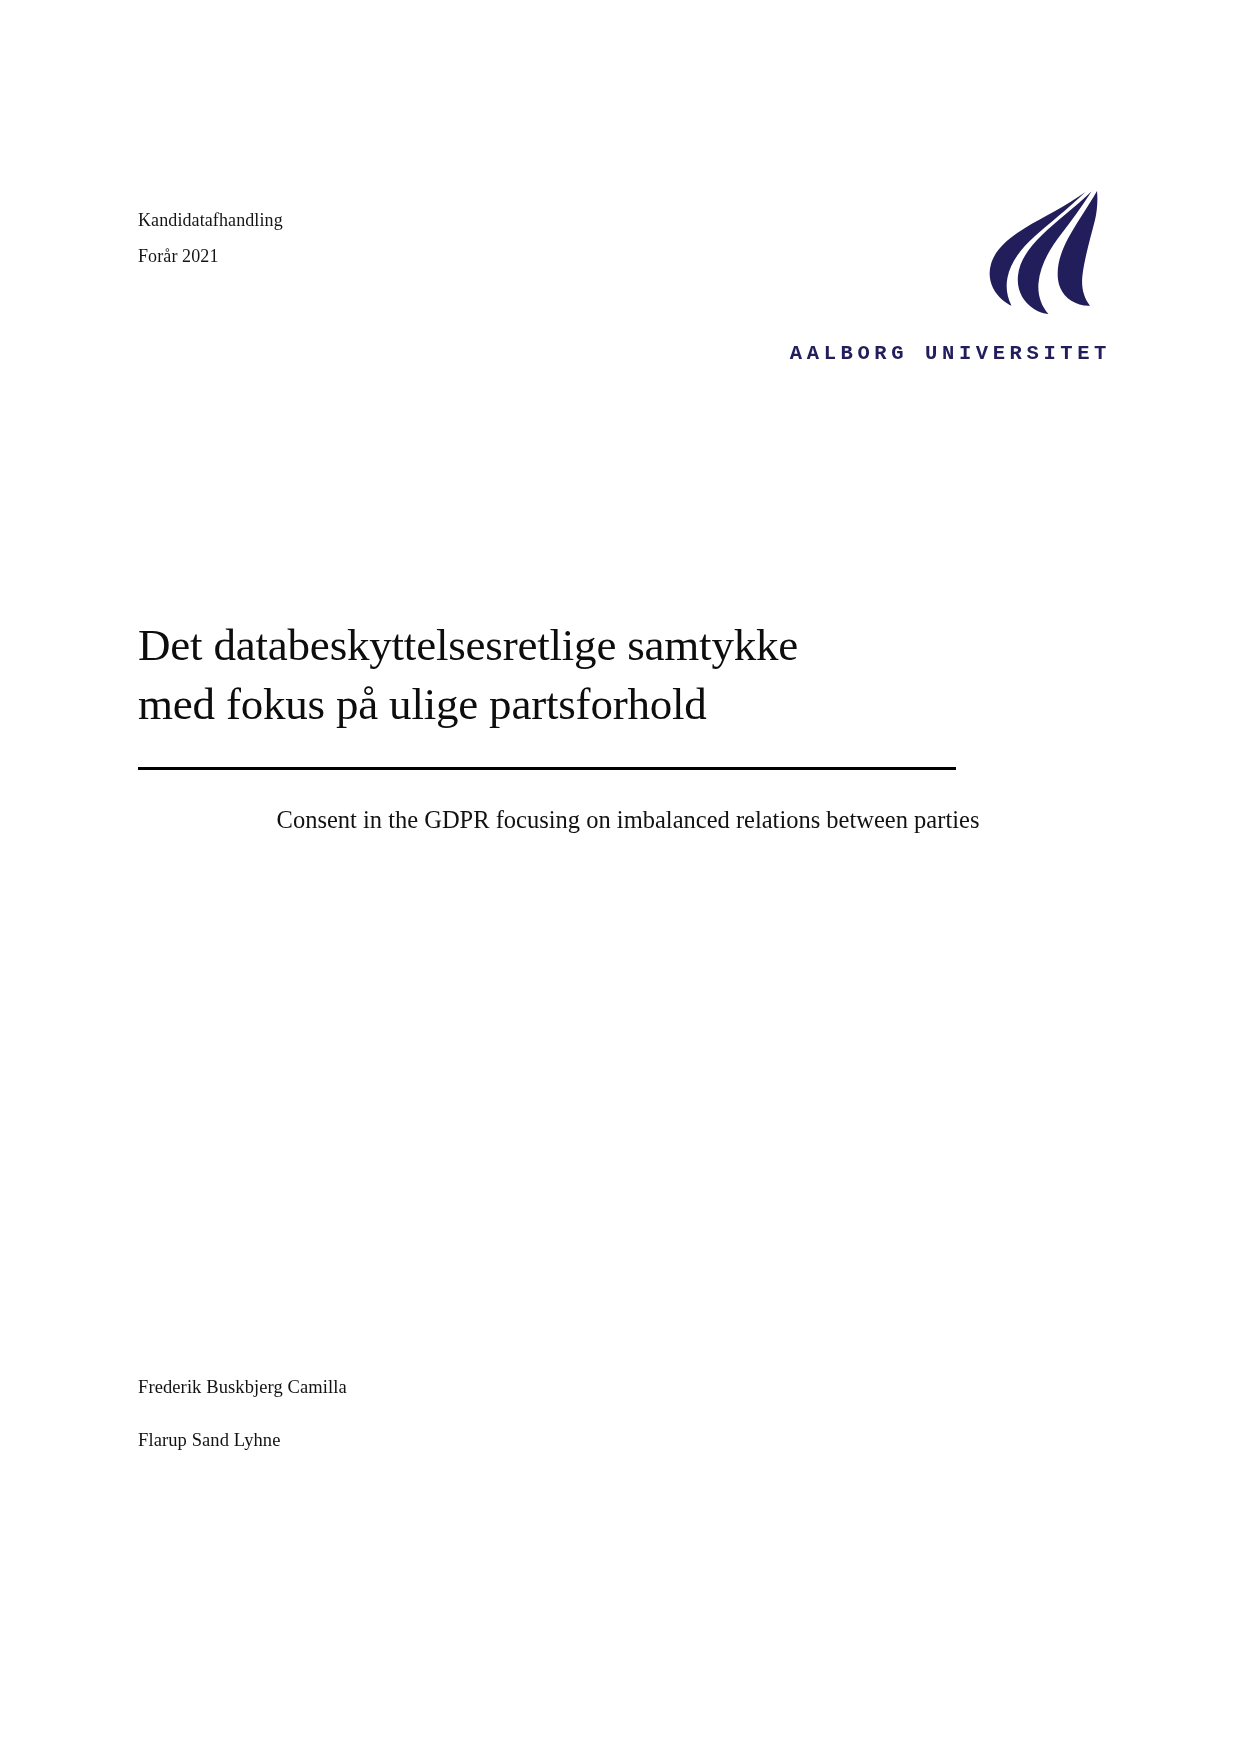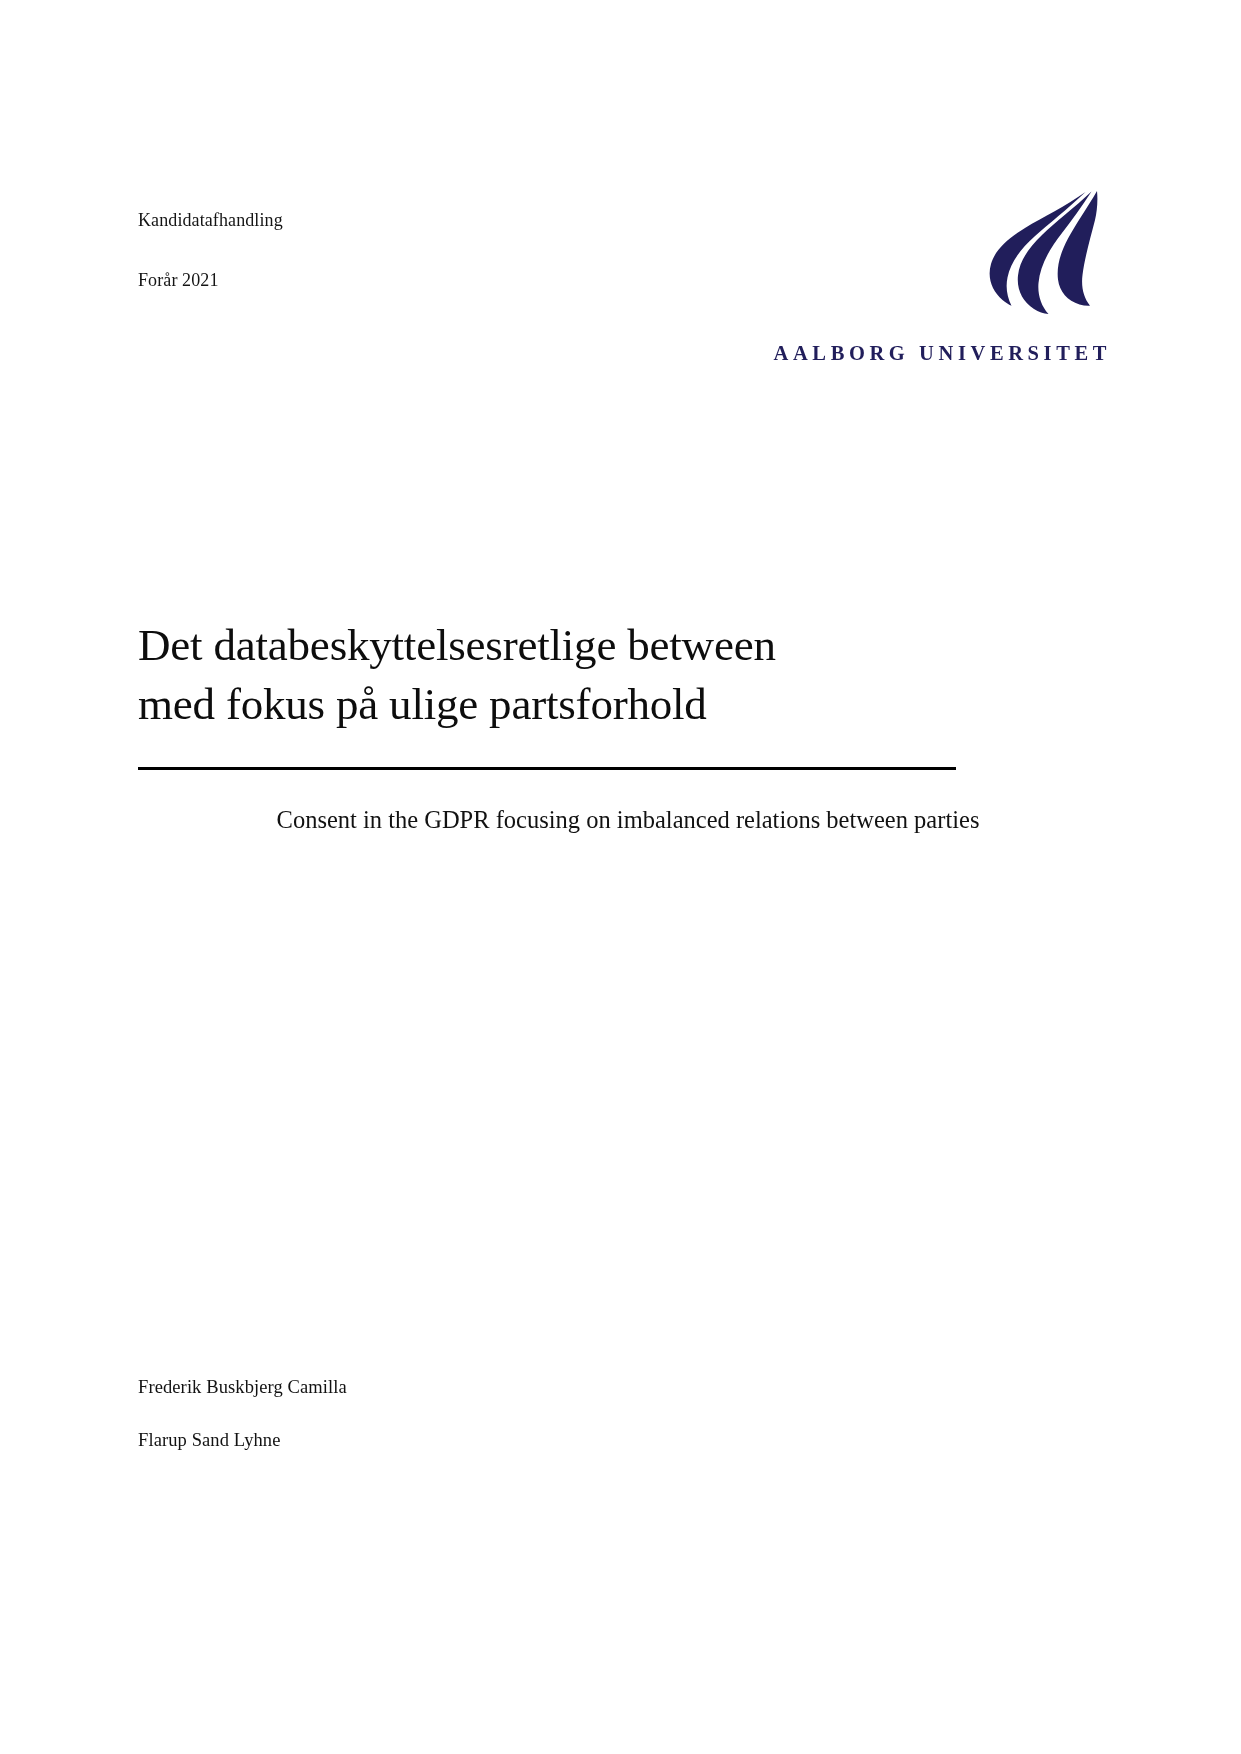--- a/index.html
+++ b/index.html
@@ -30,42 +30,42 @@
     top: 208px;
     width: 420px;
   }
   .header-meta .meta-line {
     font-size: 18px;
     line-height: 1.35;
     letter-spacing: 0.1px;
     color: #151515;
   }
   .header-meta .meta-line.second {
-    margin-top: 36px;
+    margin-top: 12px;
   }
 
   
   .logo-block {
     position: absolute;
     right: 130px;
     top: 190px;
     width: 340px;
     text-align: right;
   }
   .logo-mark {
     display: block;
     margin-left: auto;
     margin-right: 6px;
     width: 118px;
     height: 124px;
   }
   .logo-wordmark {
     display: block;
     margin-top: 28px;
-    font-family: Liberation Serif, serif;
+    font-family: Liberation Mono, monospace;
     font-weight: 700;
     font-size: 20.5px;
     letter-spacing: 4.6px;
     color: #211e5b;
     text-align: right;
     white-space: nowrap;
   }
 
   
   .title-block {
@@ -158,21 +158,21 @@
                  C96.5 107.5 94.0 97.0 95.5 85.0
                  C97.5 68.5 103.0 49.5 108.0 30.0
                  C110.0 21.5 111.0 10.5 110.0 1.0 Z"></path>
       </g>
     </svg>
     <span class="logo-wordmark">AALBORG UNIVERSITET</span>
   </div>
 
   <div class="title-block">
     <h1 class="main-title">
-      <span class="tline">Det databeskyttelsesretlige between</span>
+      <span class="tline">Det databeskyttelsesretlige samtykke</span>
       <span class="tline">med fokus på ulige partsforhold</span>
     </h1>
     <div class="title-rule"></div>
     <div class="subtitle">Consent in the GDPR focusing on imbalanced relations between parties</div>
   </div>
 
   <div class="authors">
     <div class="author-name">Frederik Buskbjerg Camilla</div>
     <div class="author-name">Flarup Sand Lyhne</div>
   </div>

